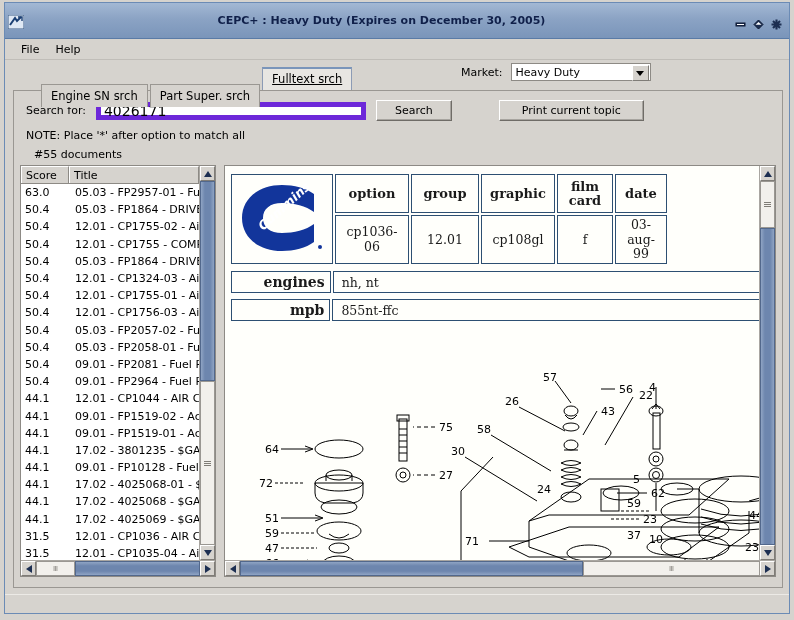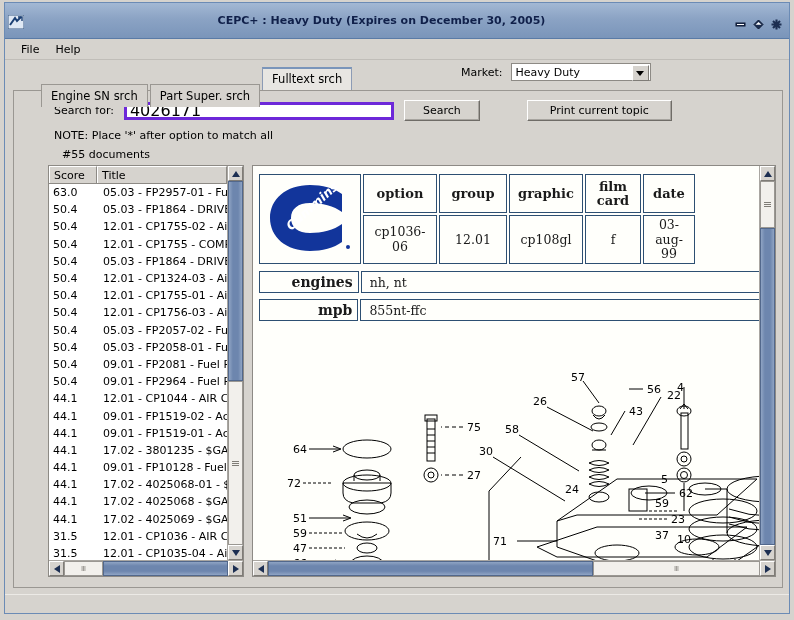--- a/index.html
+++ b/index.html
@@ -77,20 +77,21 @@
     position: relative;
     top: 17px;
   }
   .tab.selected {
     background: #e8e6e2;
     border-color: #8c9bb5;
     border-top: 2px solid #7a95ba;
     padding-top: 3px;
     z-index: 3;
     top: 0px;
+    text-decoration: underline;
   }
   .market-box {
     position: absolute;
     left: 456px; top: 3px;
     display: flex; align-items: center;
     font-size: 11px;
   }
   .market-label { margin-right: 8px; color: #000; }
   .combo {
     width: 140px; height: 18px;
@@ -120,35 +121,34 @@
   
   .content-panel {
     margin: 0 6px 4px 8px;
     border: 1px solid #9a9792;
     background: #d6d3ce;
     flex: 1;
     display: flex;
     flex-direction: column;
     min-height: 0;
     box-sizing: border-box;
-    padding-left: 28px;
   }
   .search-row {
     display: flex;
     align-items: center;
     padding: 9px 10px 4px 12px;
     font-size: 11px;
     flex: none;
   }
   .search-label { margin-right: 10px; }
   .text-input {
     width: 270px; height: 18px;
     background: #ffffff;
-    border: 3px solid #6d28d9;
-    font-size: 16px;
+    border: 5px solid #6d28d9;
+    font-size: 14px;
     padding: 0 3px;
     display: flex; align-items: center;
     box-sizing: border-box;
     cursor: text;
   }
   .push-btn {
     background: #d6d3ce;
     border: 1px solid #ffffff;
     border-right-color: #6f6c67; border-bottom-color: #6f6c67;
     box-shadow: inset -1px -1px 0 #a7a49f;

